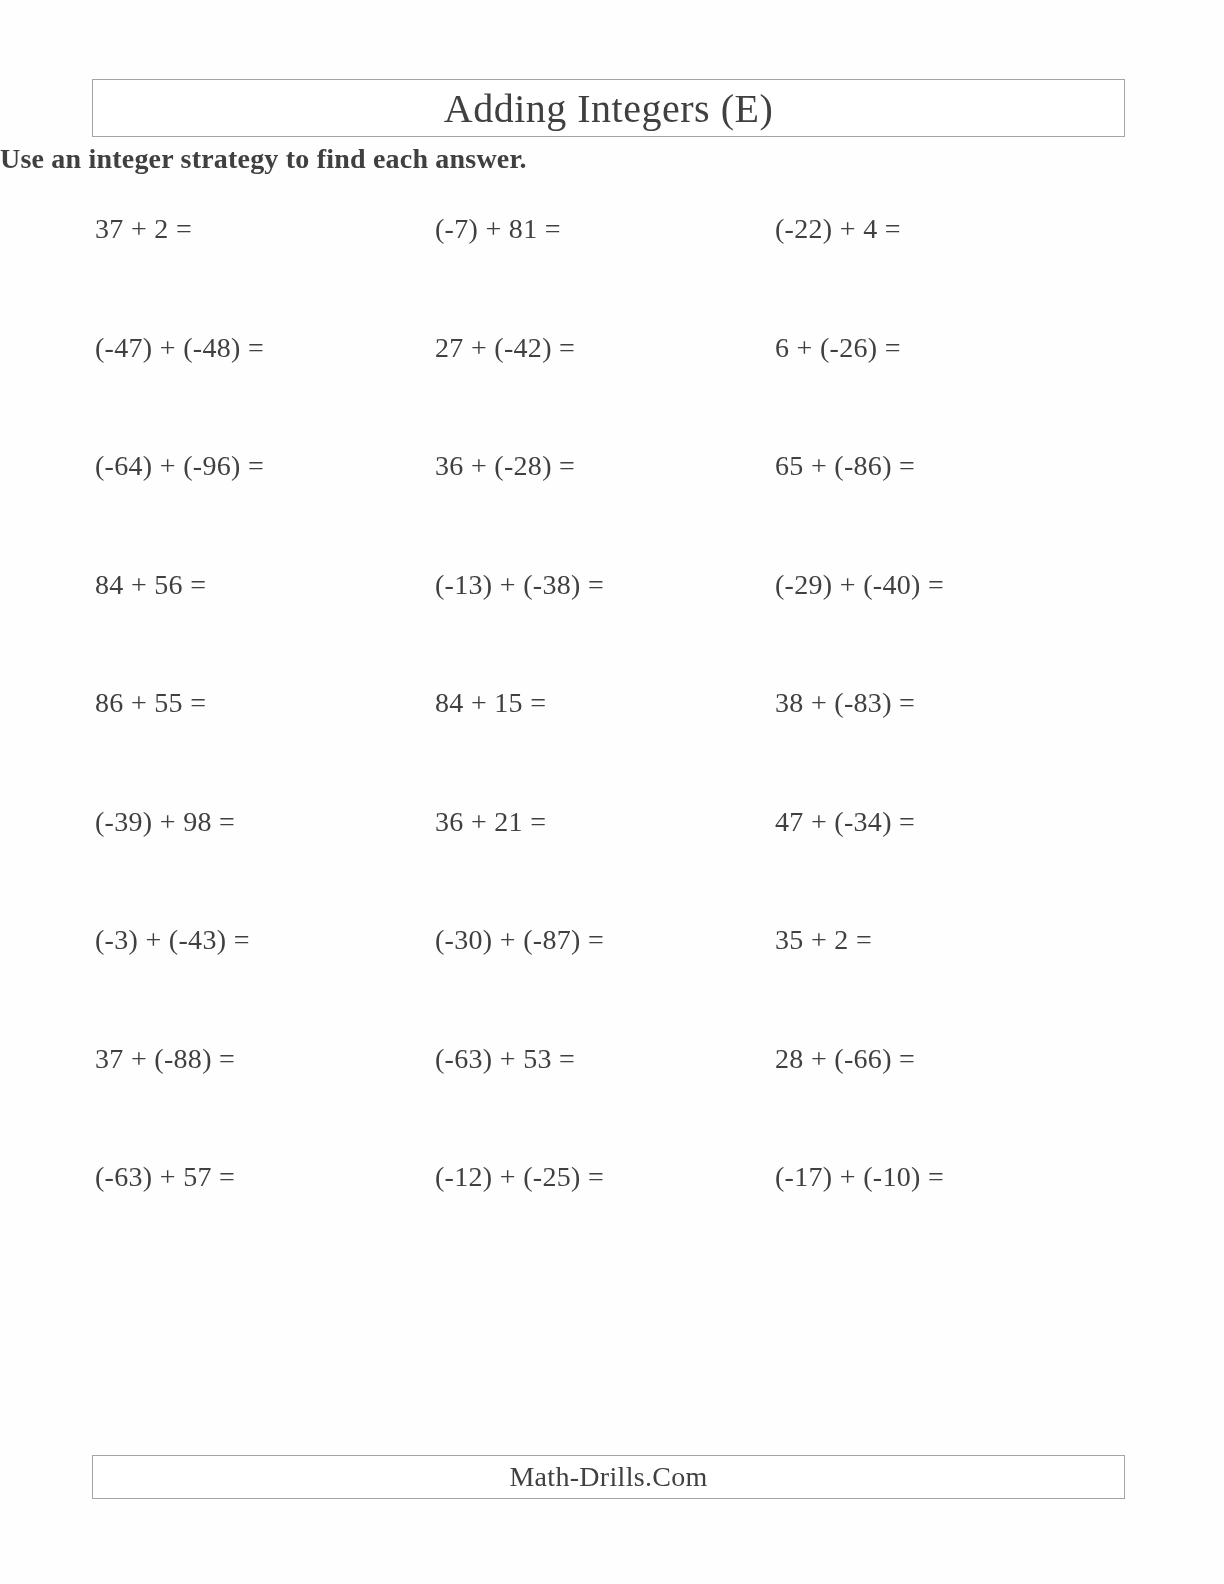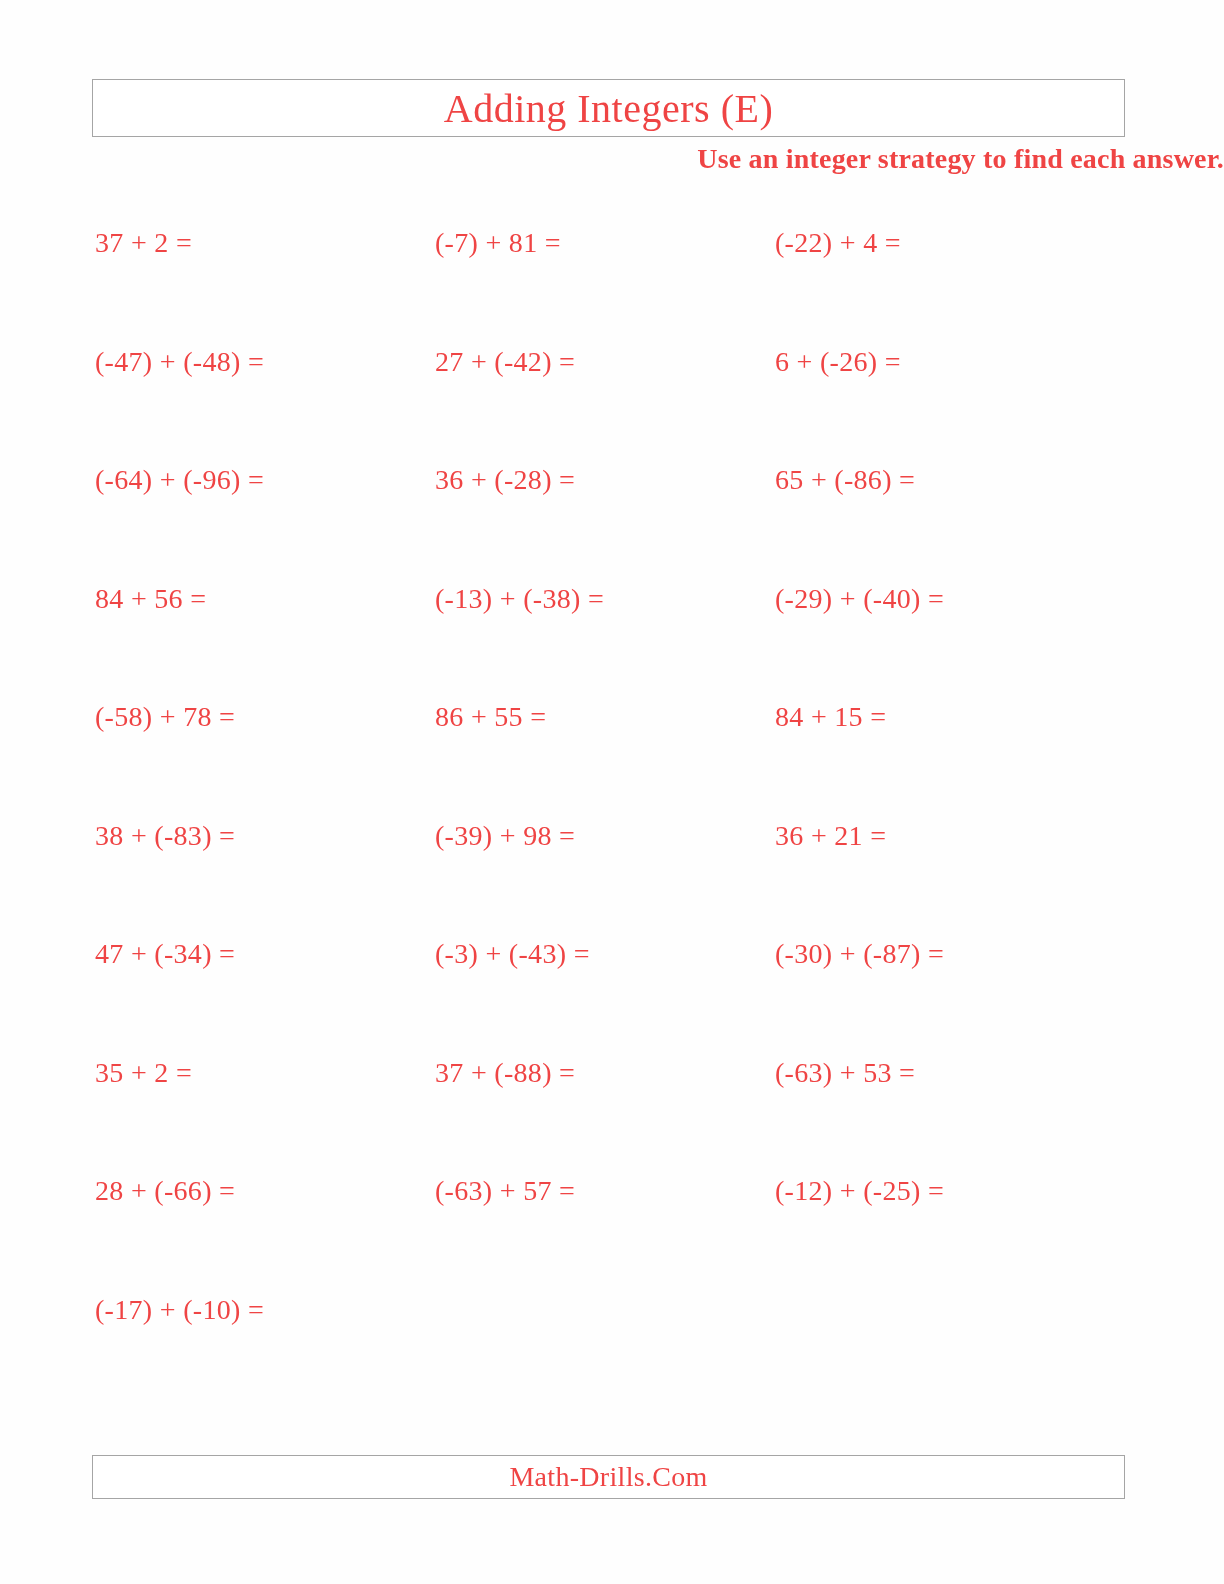--- a/index.html
+++ b/index.html
@@ -6,21 +6,21 @@
     margin: 0;
     padding: 0;
     background: #ffffff;
   }
   .page {
     position: relative;
     width: 1224px;
     height: 1584px;
     background: #fefefe;
     font-family: "Liberation Serif", "DejaVu Serif", serif;
-    color: #ef4444;
+    color: #404040;
     overflow: hidden;
   }
   .title-box {
     position: absolute;
     left: 92px;
     top: 79px;
     width: 1031px;
     height: 56px;
     border: 1px solid #a5a5a5;
     background: #ffffff;
@@ -32,29 +32,29 @@
     font-size: 40px;
     font-weight: 500;
     letter-spacing: 0.5px;
     white-space: nowrap;
   }
   .instructions {
     position: absolute;
     left: 0;
     top: 143px;
     width: 1224px;
-    text-align: right;
+    text-align: left;
     font-size: 28px;
     font-weight: 600;
     letter-spacing: 0.2px;
   }
   .problems-grid {
     position: absolute;
     left: 95px;
-    top: 184px;
+    top: 170px;
     width: 1035px;
     display: grid;
     grid-template-columns: 340px 340px 355px;
     grid-auto-rows: 118.5px;
   }
   .problem-cell {
     display: flex;
     align-items: center;
     font-size: 28px;
     letter-spacing: 0.3px;
@@ -95,21 +95,20 @@
     <div class="problem-cell">(-22) + 4 =</div>
     <div class="problem-cell">(-47) + (-48) =</div>
     <div class="problem-cell">27 + (-42) =</div>
     <div class="problem-cell">6 + (-26) =</div>
     <div class="problem-cell">(-64) + (-96) =</div>
     <div class="problem-cell">36 + (-28) =</div>
     <div class="problem-cell">65 + (-86) =</div>
     <div class="problem-cell">84 + 56 =</div>
     <div class="problem-cell">(-13) + (-38) =</div>
     <div class="problem-cell">(-29) + (-40) =</div>
-    <div class="problem-cell">(-58) + 78 =</div>
     <div class="problem-cell">86 + 55 =</div>
     <div class="problem-cell">84 + 15 =</div>
     <div class="problem-cell">38 + (-83) =</div>
     <div class="problem-cell">(-39) + 98 =</div>
     <div class="problem-cell">36 + 21 =</div>
     <div class="problem-cell">47 + (-34) =</div>
     <div class="problem-cell">(-3) + (-43) =</div>
     <div class="problem-cell">(-30) + (-87) =</div>
     <div class="problem-cell">35 + 2 =</div>
     <div class="problem-cell">37 + (-88) =</div>

